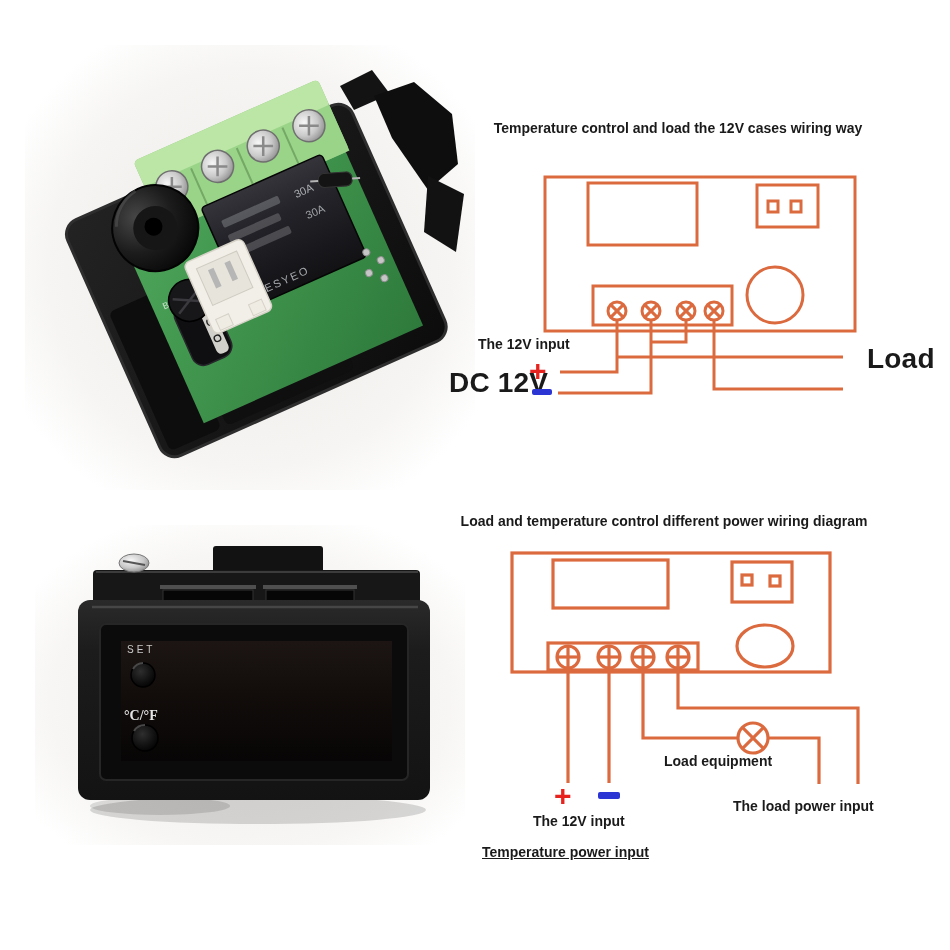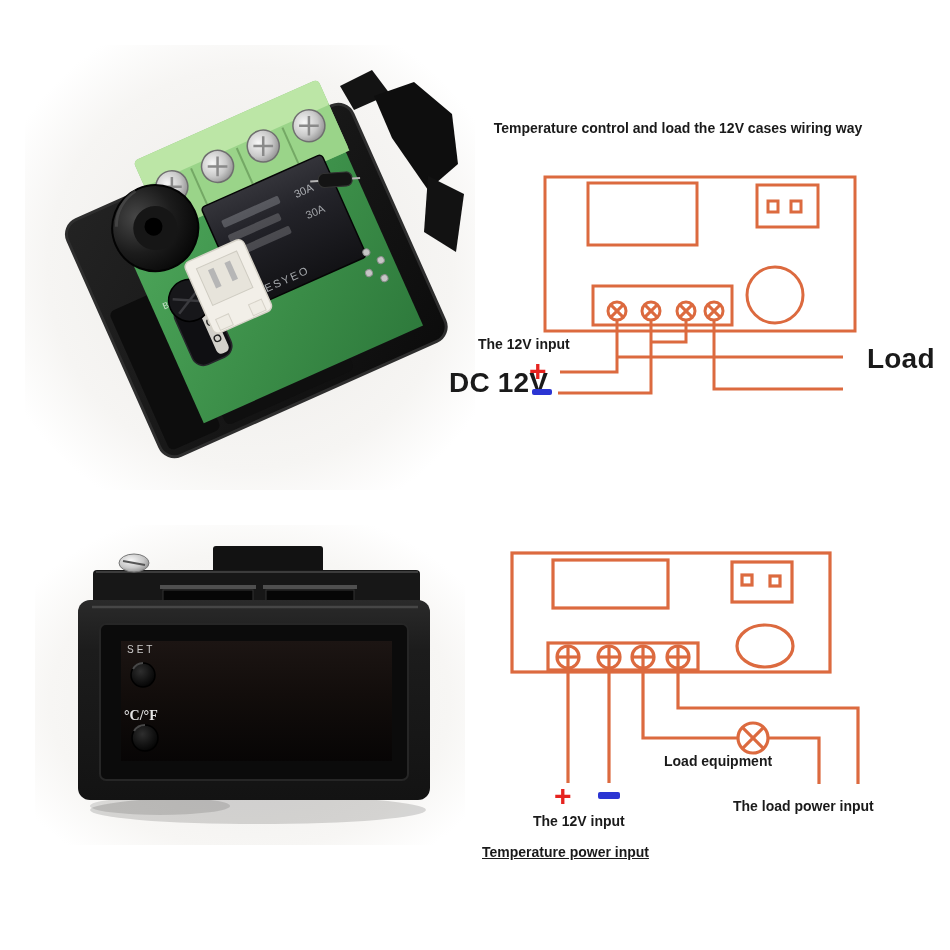--- a/index.html
+++ b/index.html
@@ -287,20 +287,21 @@
 </svg>
 
 <div class="lbl t17 ctr" style="left:678px;top:121px;">Temperature control and load the 12V cases wiring way</div>
 
 <div class="lbl t17" style="left:478px;top:337px;">The 12V input</div>
 <div class="lbl t21" style="left:449px;top:368px;">DC 12V</div>
 <div class="lbl plus" style="left:529px;top:356px;">+</div>
 <div class="minusbar" style="left:532px;top:389px;width:20px;height:6px;"></div>
 <div class="lbl t21" style="left:853px;top:344px;margin-left:14px;">Load</div>
 
+<div class="lbl t17 ctr" style="left:664px;top:514px;">Load and temperature control different power wiring diagram</div>
 
 <div class="lbl t17" style="left:664px;top:754px;">Load equipment</div>
 <div class="lbl t17" style="left:733px;top:799px;">The load power input</div>
 <div class="lbl plus" style="left:554px;top:781px;">+</div>
 <div class="minusbar" style="left:598px;top:792px;width:22px;height:7px;"></div>
 <div class="lbl t17" style="left:533px;top:814px;">The 12V input</div>
 <div class="lbl t17" style="left:482px;top:845px;text-decoration:underline;">Temperature power input</div>
 
 </div>
 

